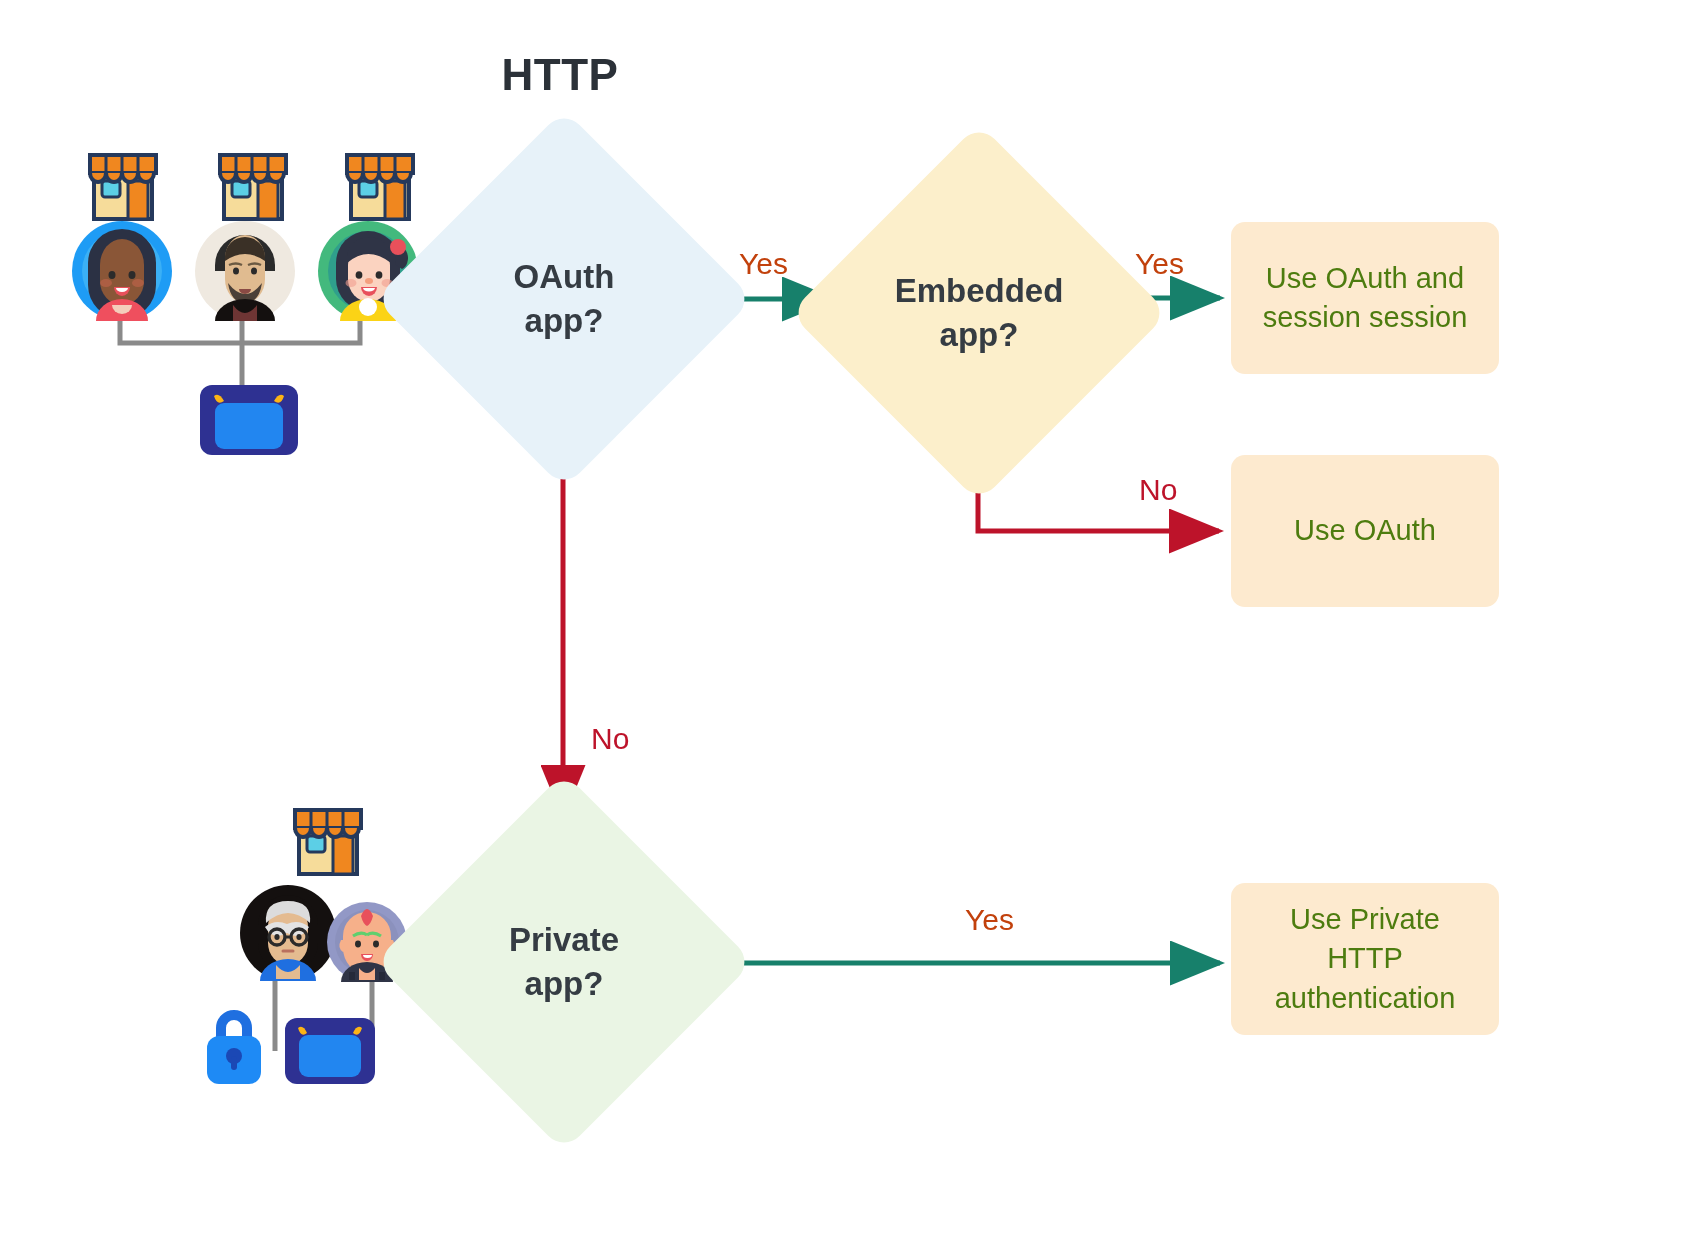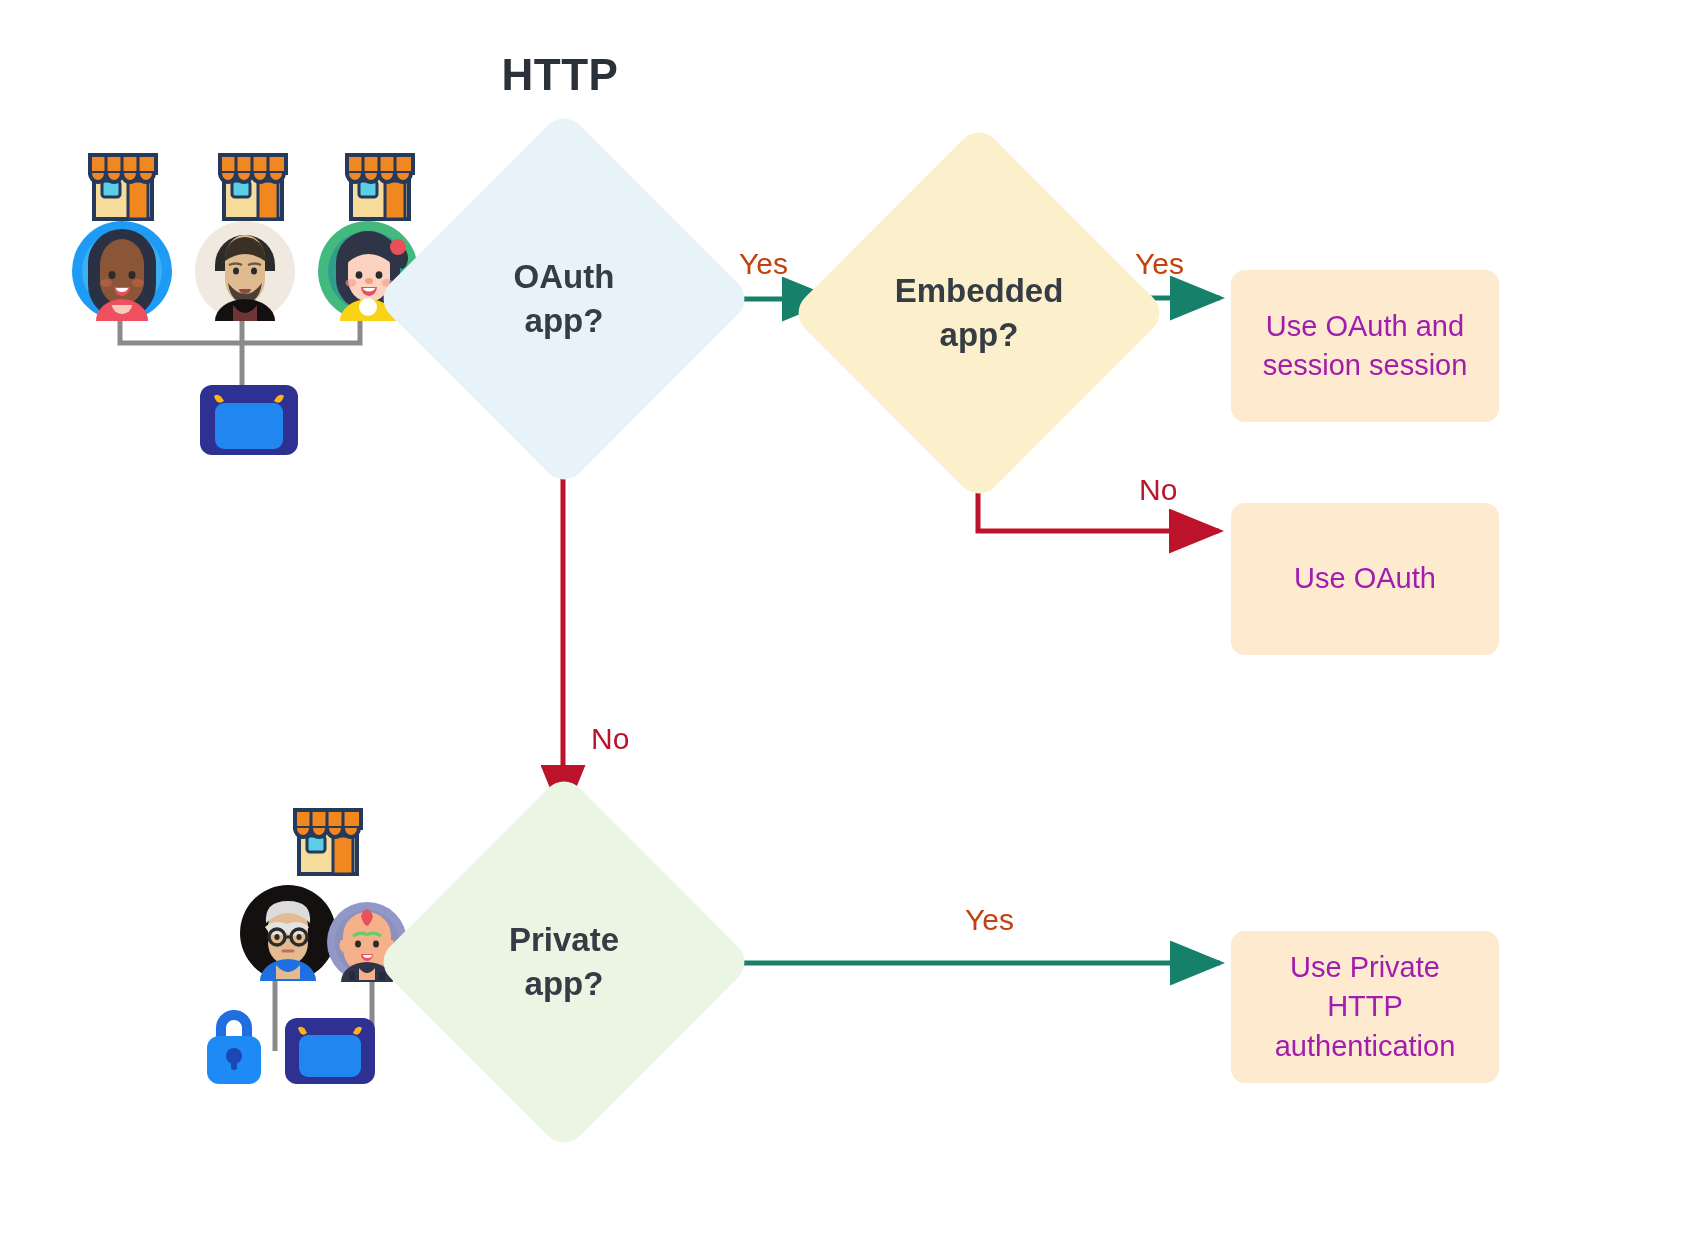--- a/index.html
+++ b/index.html
@@ -24,22 +24,22 @@
   #d-public{left:430px;top:165px;width:268px;height:268px;}
   #d-public .dshape{background:#e7f2f9;}
   #d-embedded{left:845px;top:179px;width:268px;height:268px;}
   #d-embedded .dshape{background:#fcefcb;}
   #d-private{left:430px;top:828px;width:268px;height:268px;}
   #d-private .dshape{background:#eaf5e4;}
 
   
   .resbox{position:absolute;background:#fdeacf;border-radius:14px;
     display:flex;align-items:center;justify-content:center;
-    text-align:center;font-size:29px;color:#a21caf;line-height:1.36;
-    padding:0 26px;box-sizing:border-box;margin-top:48px;}
+    text-align:center;font-size:29px;color:#4d7c0f;line-height:1.36;
+    padding:0 26px;box-sizing:border-box;}
   #r-oauth-session{left:1231px;top:222px;width:268px;height:152px;}
   #r-oauth{left:1231px;top:455px;width:268px;height:152px;}
   #r-private-http{left:1231px;top:883px;width:268px;height:152px;}
 
   
   .elabel{position:absolute;font-size:30px;white-space:nowrap;}
   .yes{color:#c2410c;}
   .no{color:#bd132a;}
   #lbl-yes1{left:739px;top:247px;}
   #lbl-yes2{left:1135px;top:247px;}

